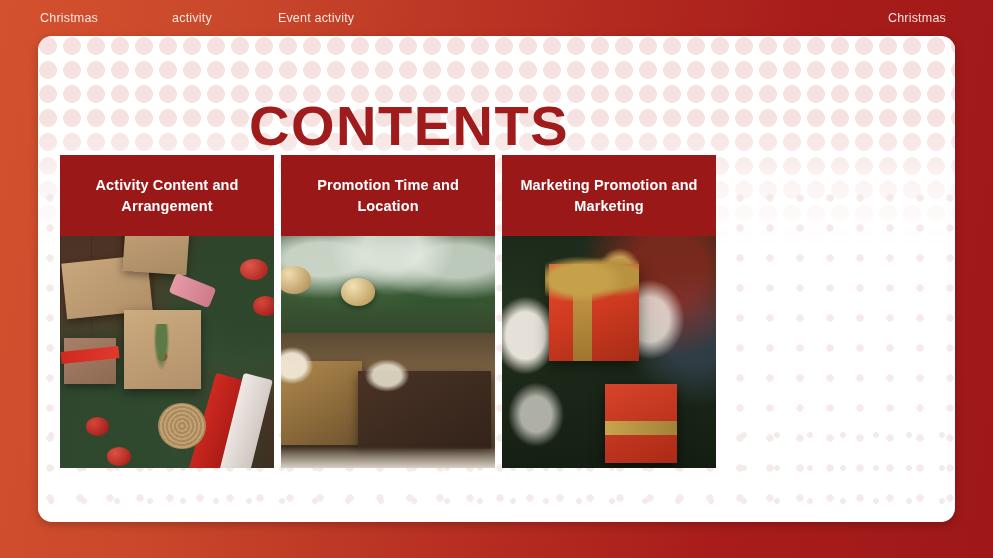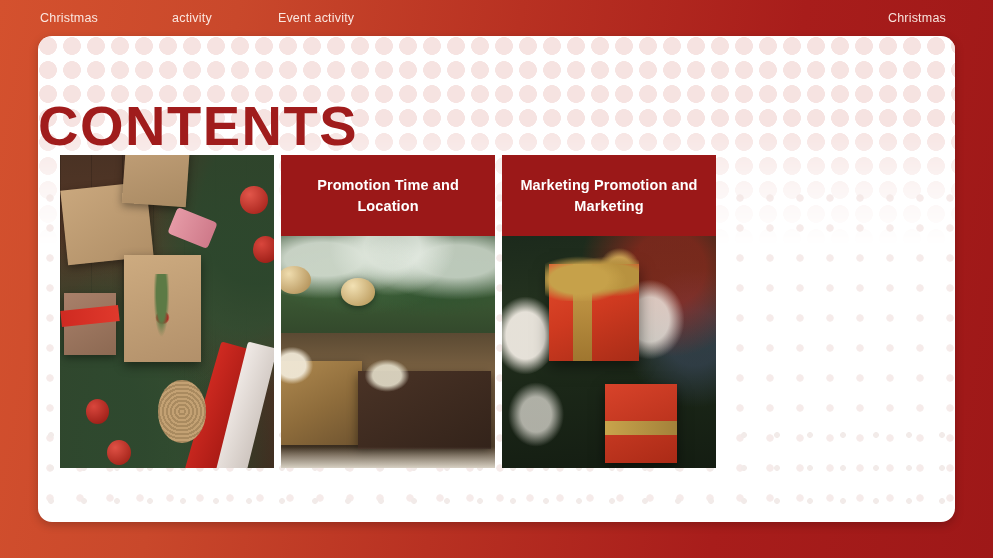--- a/index.html
+++ b/index.html
@@ -54,20 +54,21 @@
     opacity:.85;
   }
   .dots-bottom{
     position:absolute; left:0; bottom:0; width:917px; height:100px;
     background-image:radial-gradient(circle at 13px 13px, #F2EBE9 2.6px, rgba(242,235,233,0) 3.2px);
     background-size:33px 33px;
   }
 
   .title{
     position:absolute; left:0; top:62px; width:742px;
+    text-align:center;
     font-size:56px; font-weight:bold;
     color:#A01C1C;
     letter-spacing:1.5px;
     line-height:1;
   }
 
   
   .cards{
     position:absolute; left:22px; top:119px;
     width:877px; height:313px;
@@ -269,20 +270,23 @@
   <div class="dots-top"></div>
   <div class="dots-mid"></div>
   <div class="dots-bottom"></div>
 
   <div class="title">CONTENTS</div>
 
   <div class="cards">
 
 
     <div class="card">
+      <div class="card-head">
+        <div class="card-head-text">Activity Content and Arrangement</div>
+      </div>
       <div class="card-img img2">
         <div class="layer"></div>
         <div class="pine2"></div>
         <div class="k1"></div>
         <div class="k2"></div>
         <div class="k3"></div>
         <div class="red"></div>
         <div class="pinkroll"></div>
         <div class="rollR"></div>
         <div class="rollW"></div>

